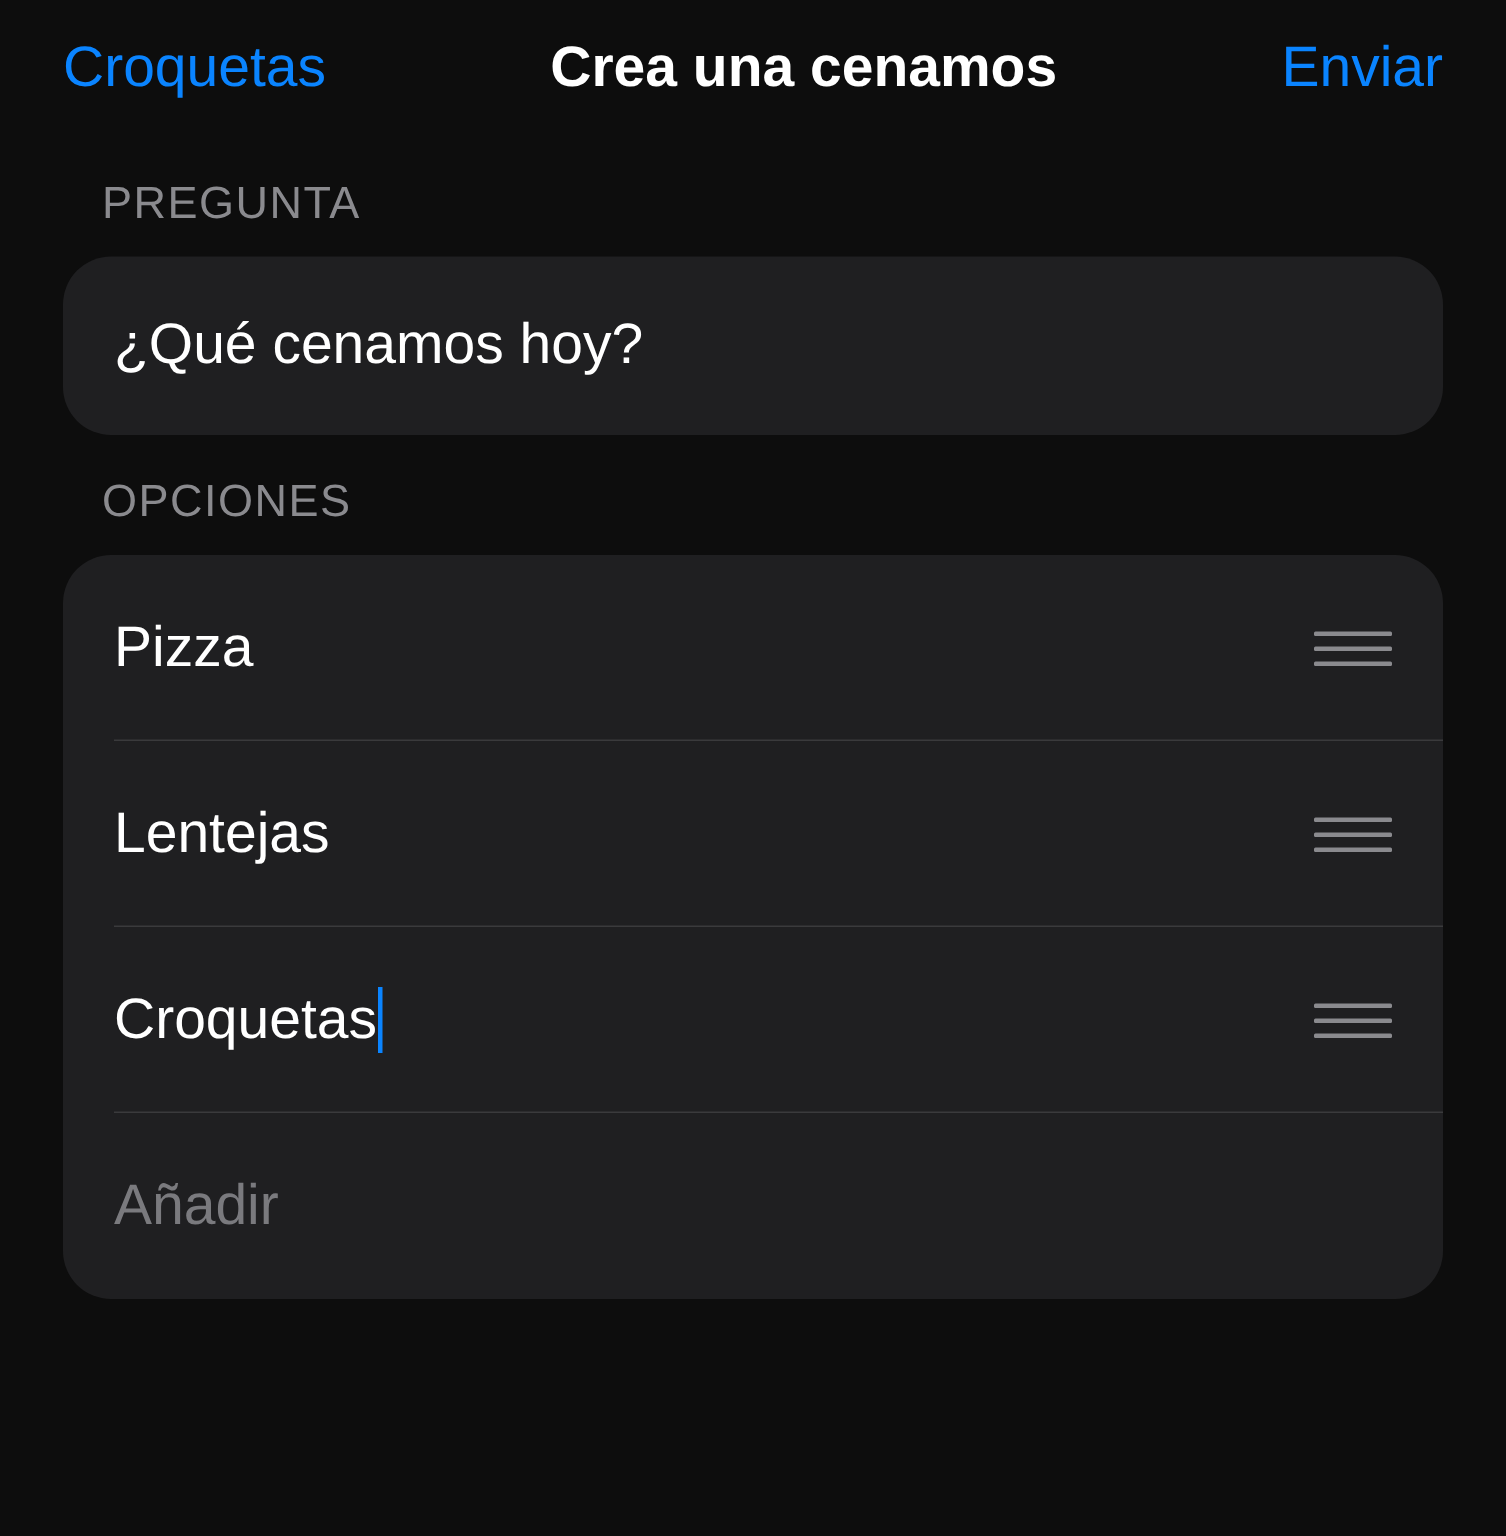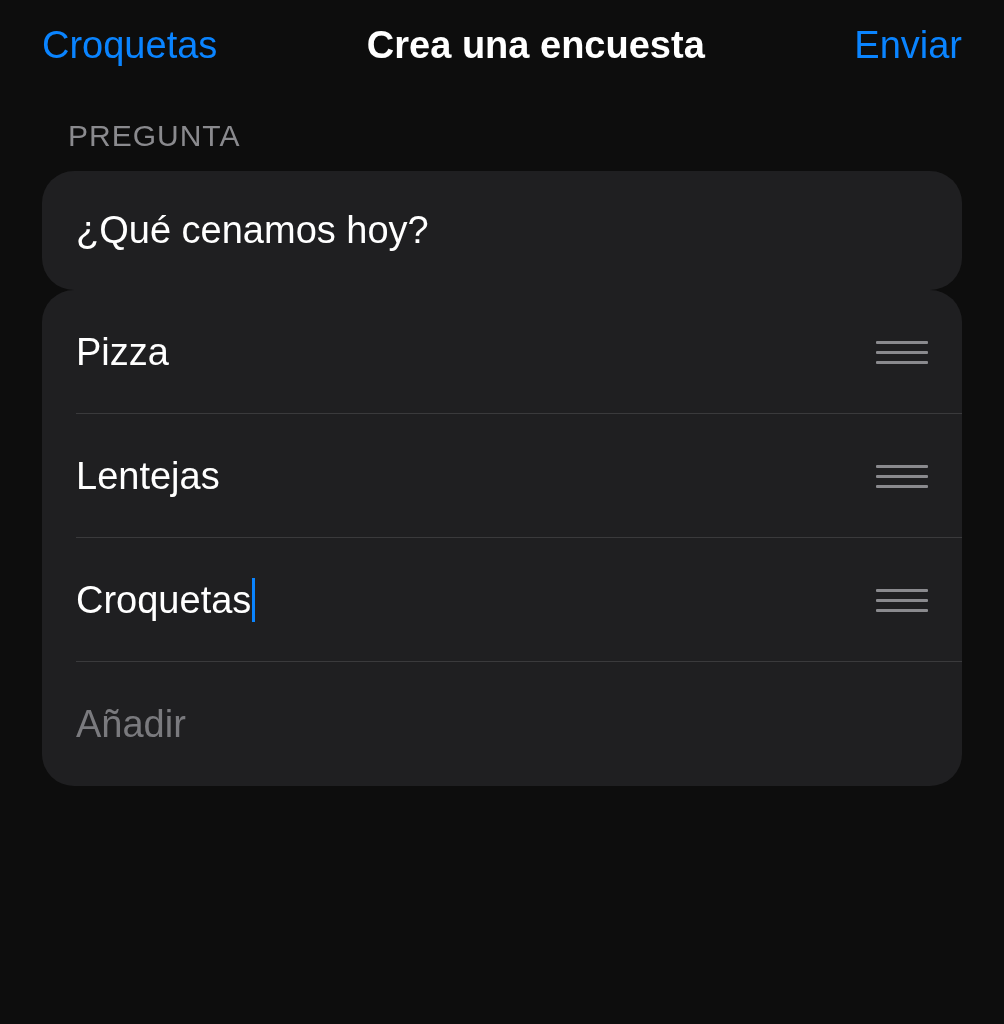--- a/index.html
+++ b/index.html
@@ -137,32 +137,33 @@
       align-items: center;
       color: #ffffff;
       font-size: 38px;
     }
   </style>
 </head>
 <body>
 
 <div class="header">
   <button class="header-button">Croquetas</button>
-  <div class="header-title">Crea una encuesta</div>
+  <div class="header-title">Crea una cenamos</div>
   <button class="header-button">Enviar</button>
 </div>
 
 <div class="content">
 
   <div class="section-label">PREGUNTA</div>
 
   <div class="card">
     <input type="text" class="question-input" value="¿Qué cenamos hoy?" style="">
   </div>
 
+  <div class="section-label">OPCIONES</div>
 
   <div class="card">
 
     <div class="option-row">
       <div class="option-text-wrapper">
         <span>Pizza</span>
       </div>
       <div class="drag-handle">
         <div class="drag-line"></div>
         <div class="drag-line"></div>

